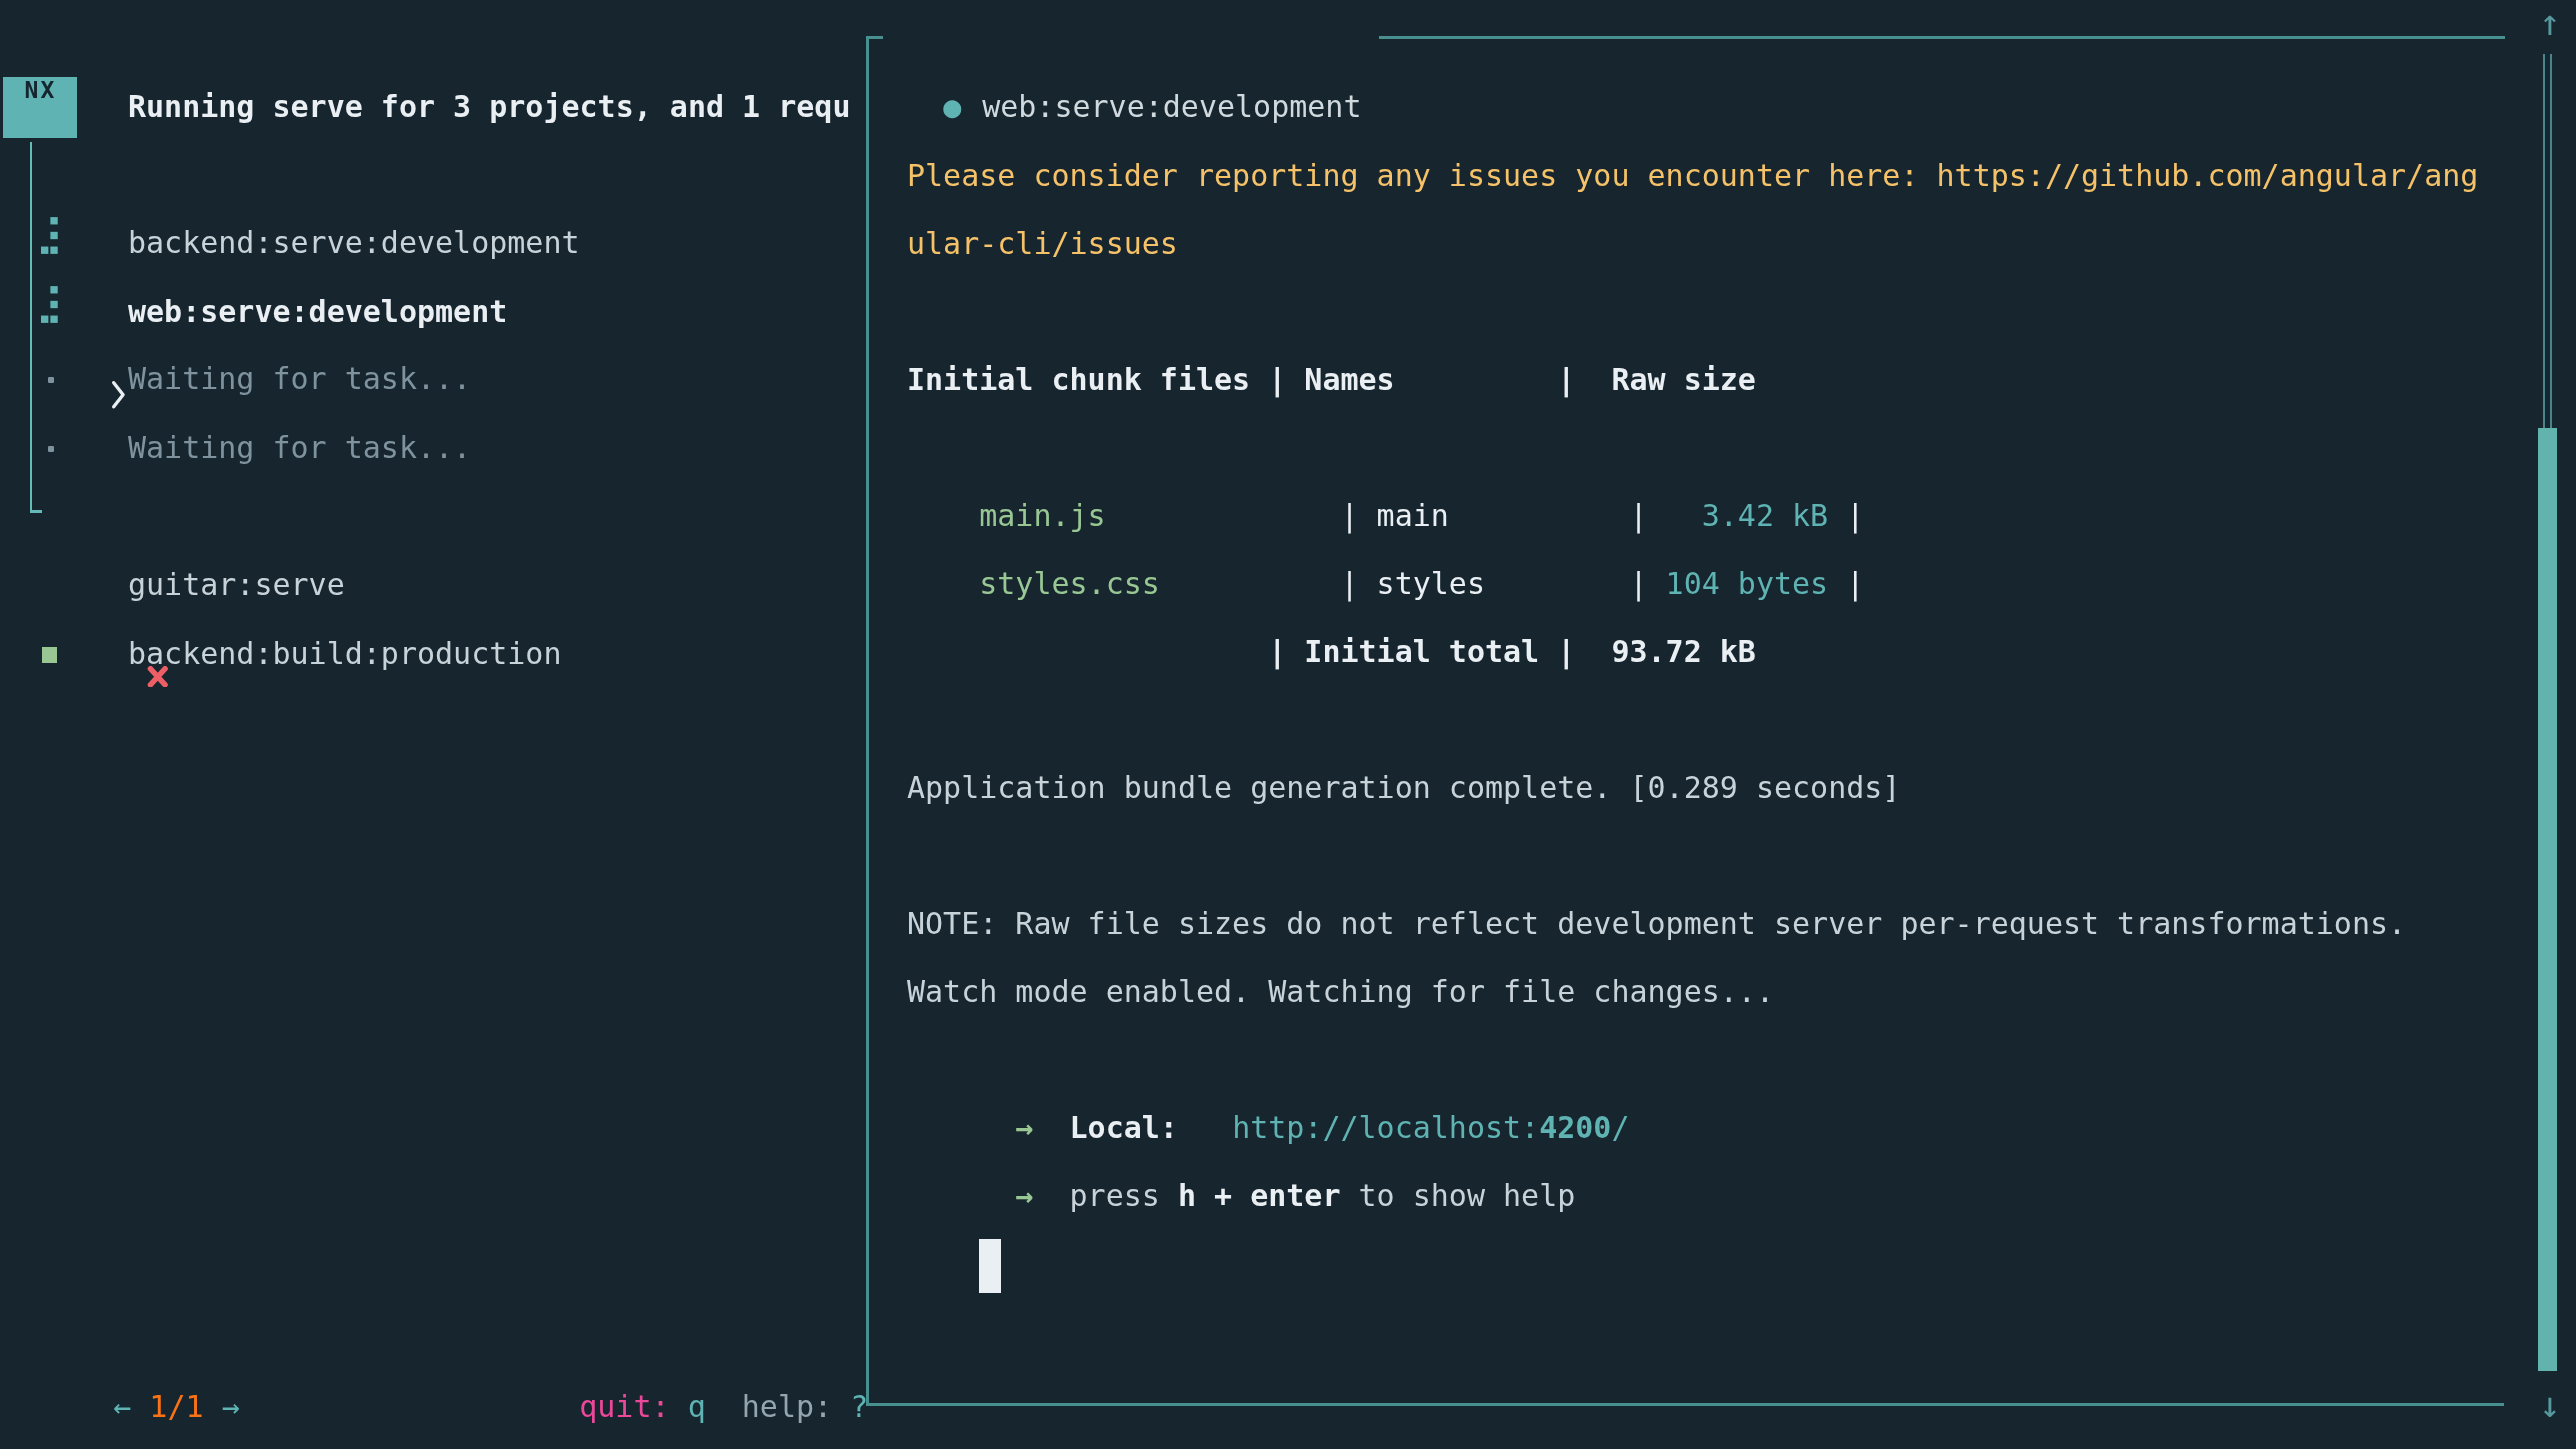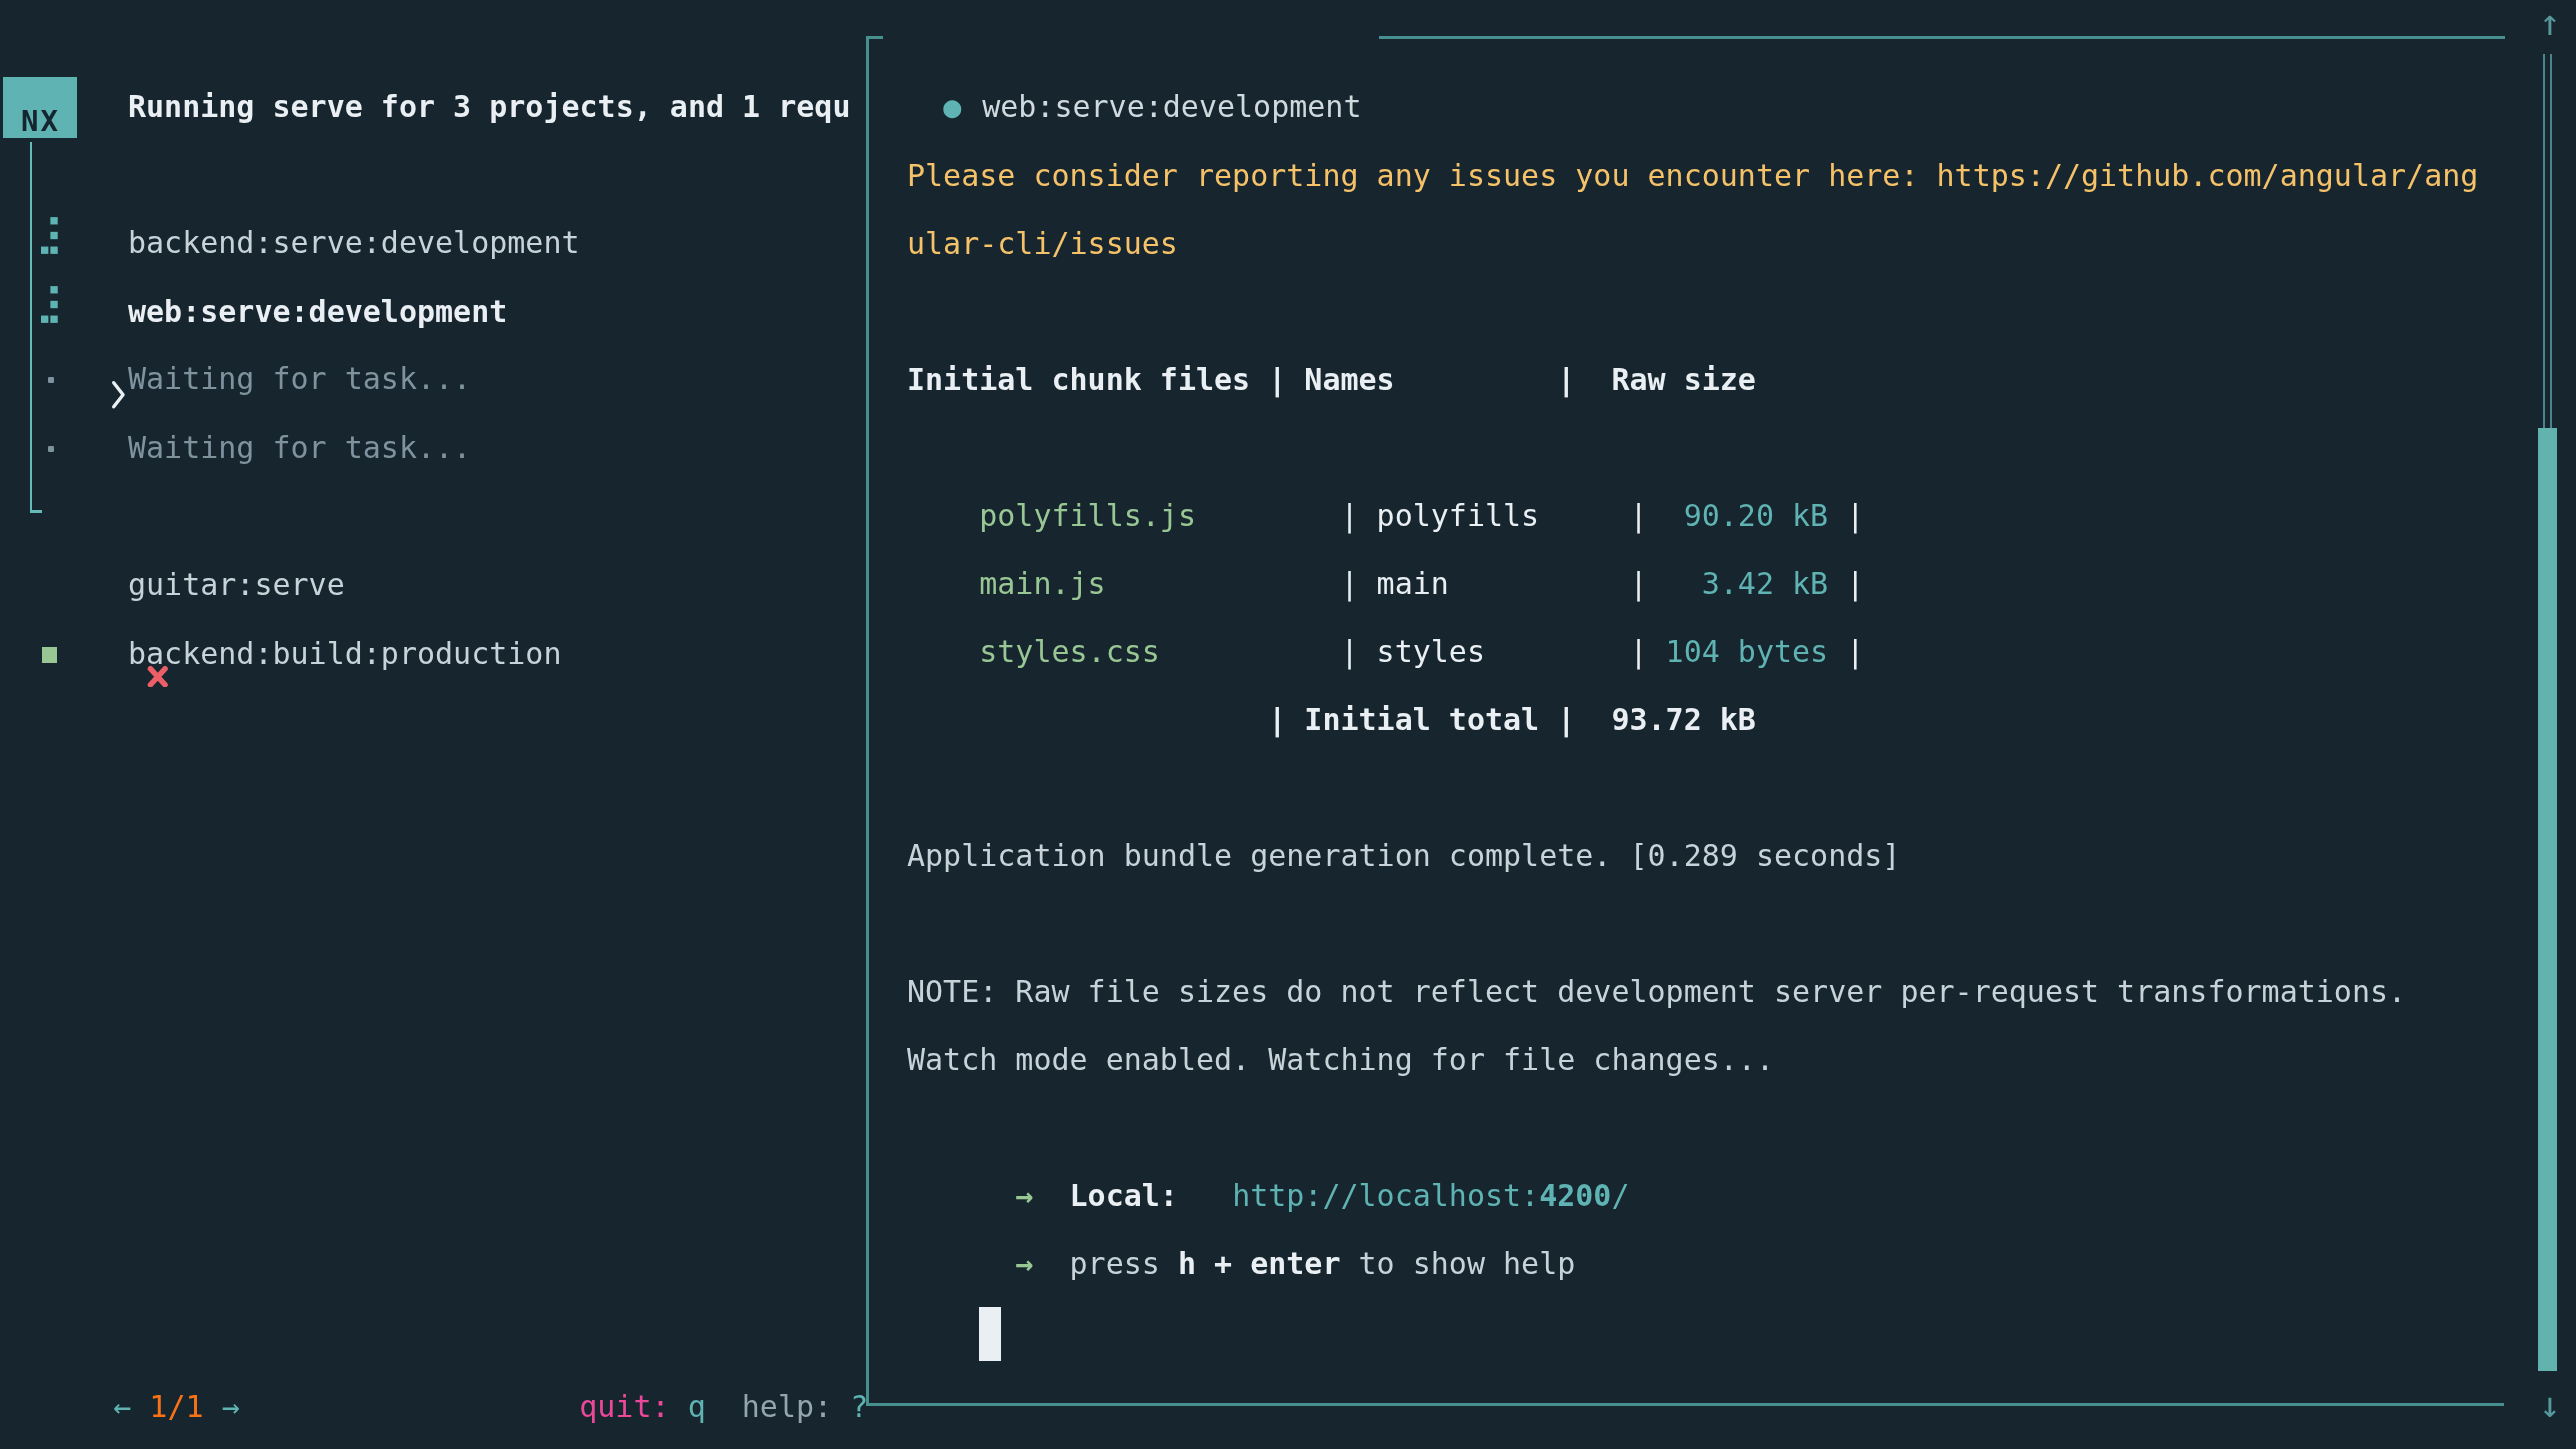--- a/index.html
+++ b/index.html
@@ -19,21 +19,21 @@
   .teal{color:#5fb3b3;}
   .teal-b{color:#5fb3b3;font-weight:bold;}
   .green{color:#99c794;}
   .yellow{color:#f5c269;}
   .fg{color:#c8d3d9;}
   .white{color:#e9eff3;}
 
   
   #sidebar{left:0;top:0;width:866px;height:1449px;overflow:hidden;}
   #nx-badge{left:3.4px;top:77px;width:74px;height:61px;background:#5fb3b3;color:#152630;
-    display:flex;align-items:flex-end;justify-content:center;font-weight:bold;font-size:29px;letter-spacing:2px;}
+    display:flex;align-items:flex-start;justify-content:center;font-weight:bold;font-size:23px;letter-spacing:2px;}
   #sidebar-title{left:128px;top:73px;font-weight:bold;color:#e9eff3;width:751px;overflow:hidden;}
   #tree-line{left:29.5px;top:142px;width:2.7px;height:371px;background:#64bab6;}
   #tree-foot{left:29.5px;top:510px;width:12px;height:2.7px;background:#64bab6;}
 
   .task-row{left:0;width:866px;}
   .task-label{position:absolute;left:128px;top:0;}
   .task-label.selected{font-weight:bold;color:#e9eff3;}
   .icon-slot{position:absolute;left:40px;top:0;width:31px;height:68px;}
   .chevron-slot{position:absolute;left:2.7px;top:19.5px;}
   .wait-dot{position:absolute;left:48px;top:32px;width:6px;height:6px;border-radius:1.3px;background:#7f939e;}
@@ -150,23 +150,20 @@
 
 <div id="panel-output" class="abs">
 
   <div class="line yellow">Please consider reporting any issues you encounter here: https://github.com/angular/ang</div>
   <div class="line yellow">ular-cli/issues</div>
 
   <div class="line"></div>
 
   <div class="line bold">Initial chunk files | Names         |  Raw size</div>
 
-  <div class="line">
-    <span class="green">polyfills.js        </span><span class="white">| </span><span class="white">polyfills     |</span><span class="teal">  90.20 kB</span><span class="white"> |</span>
-  </div>
 
   <div class="line">
     <span class="green">main.js             </span><span class="white">| </span><span class="white">main          |</span><span class="teal">   3.42 kB</span><span class="white"> |</span>
   </div>
 
   <div class="line">
     <span class="green">styles.css          </span><span class="white">| </span><span class="white">styles        |</span><span class="teal"> 104 bytes</span><span class="white"> |</span>
   </div>
 
   <div class="line"></div>

